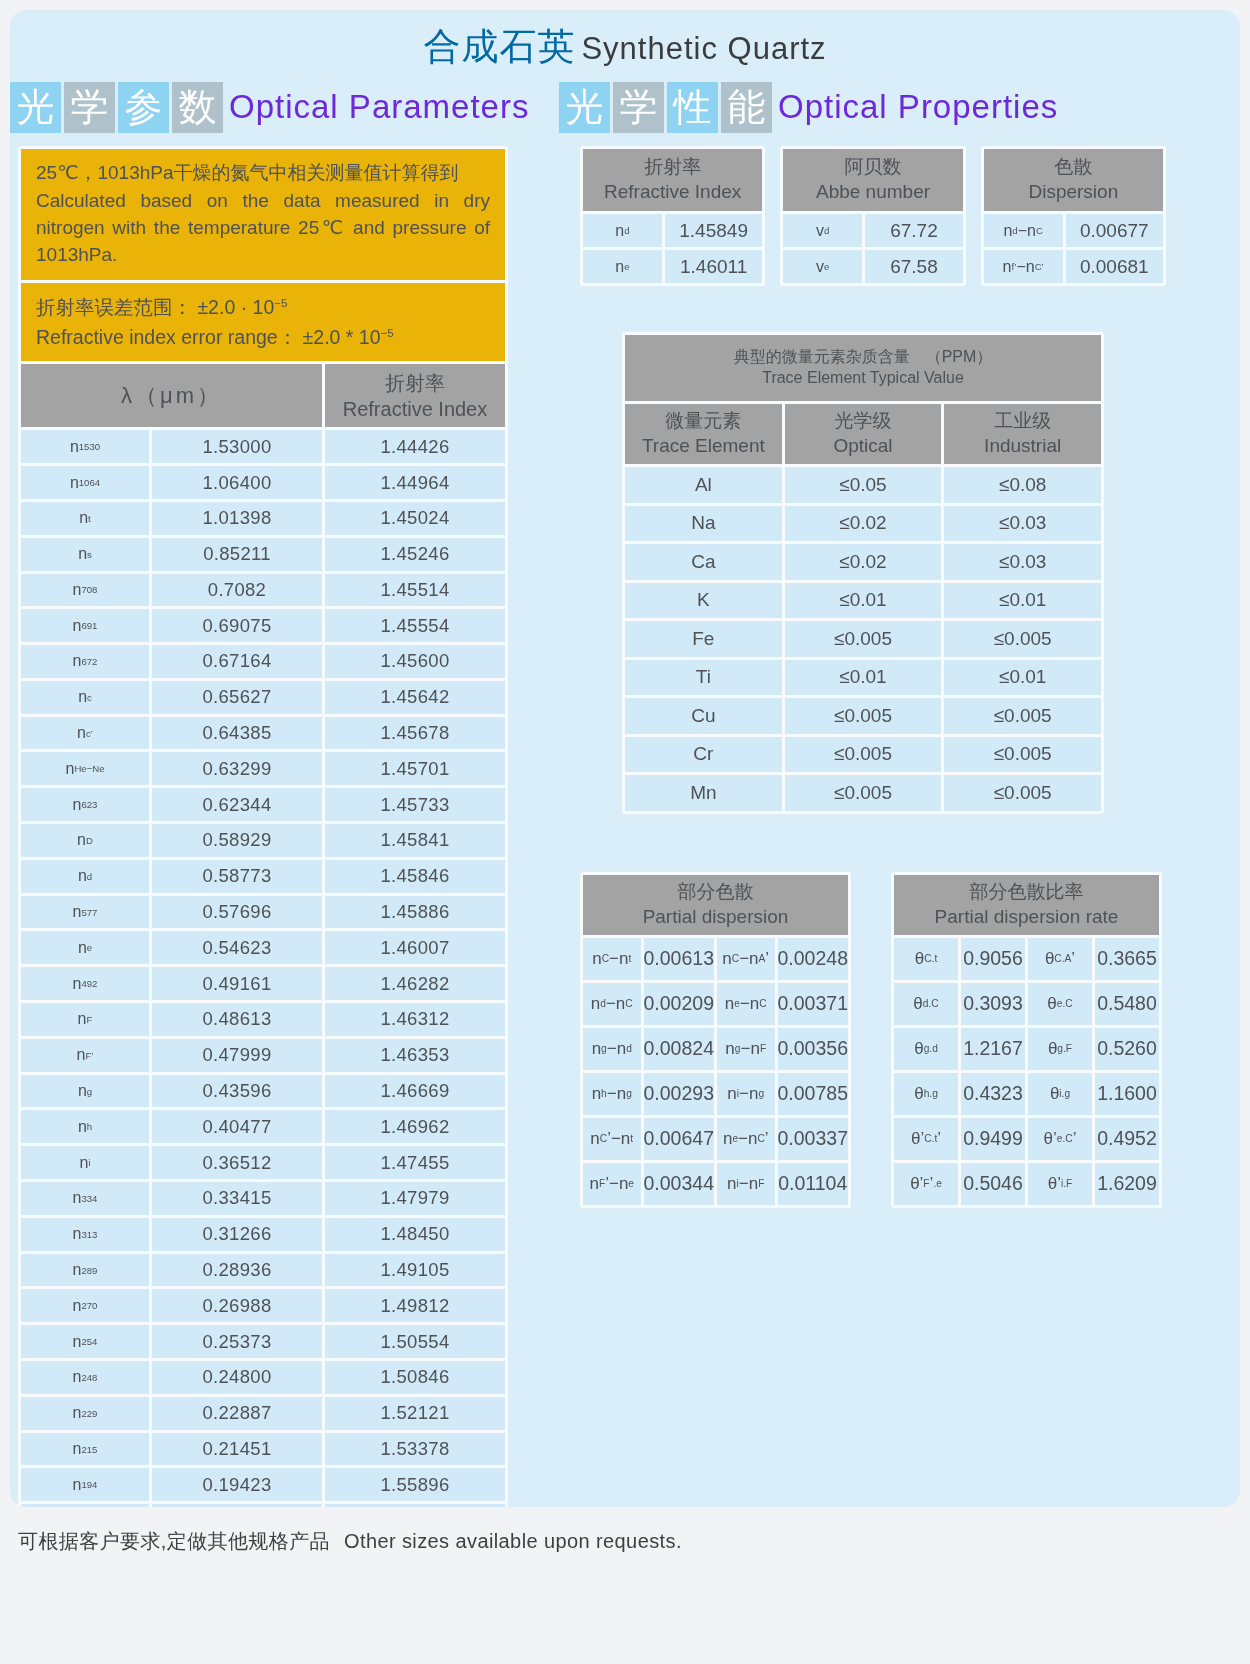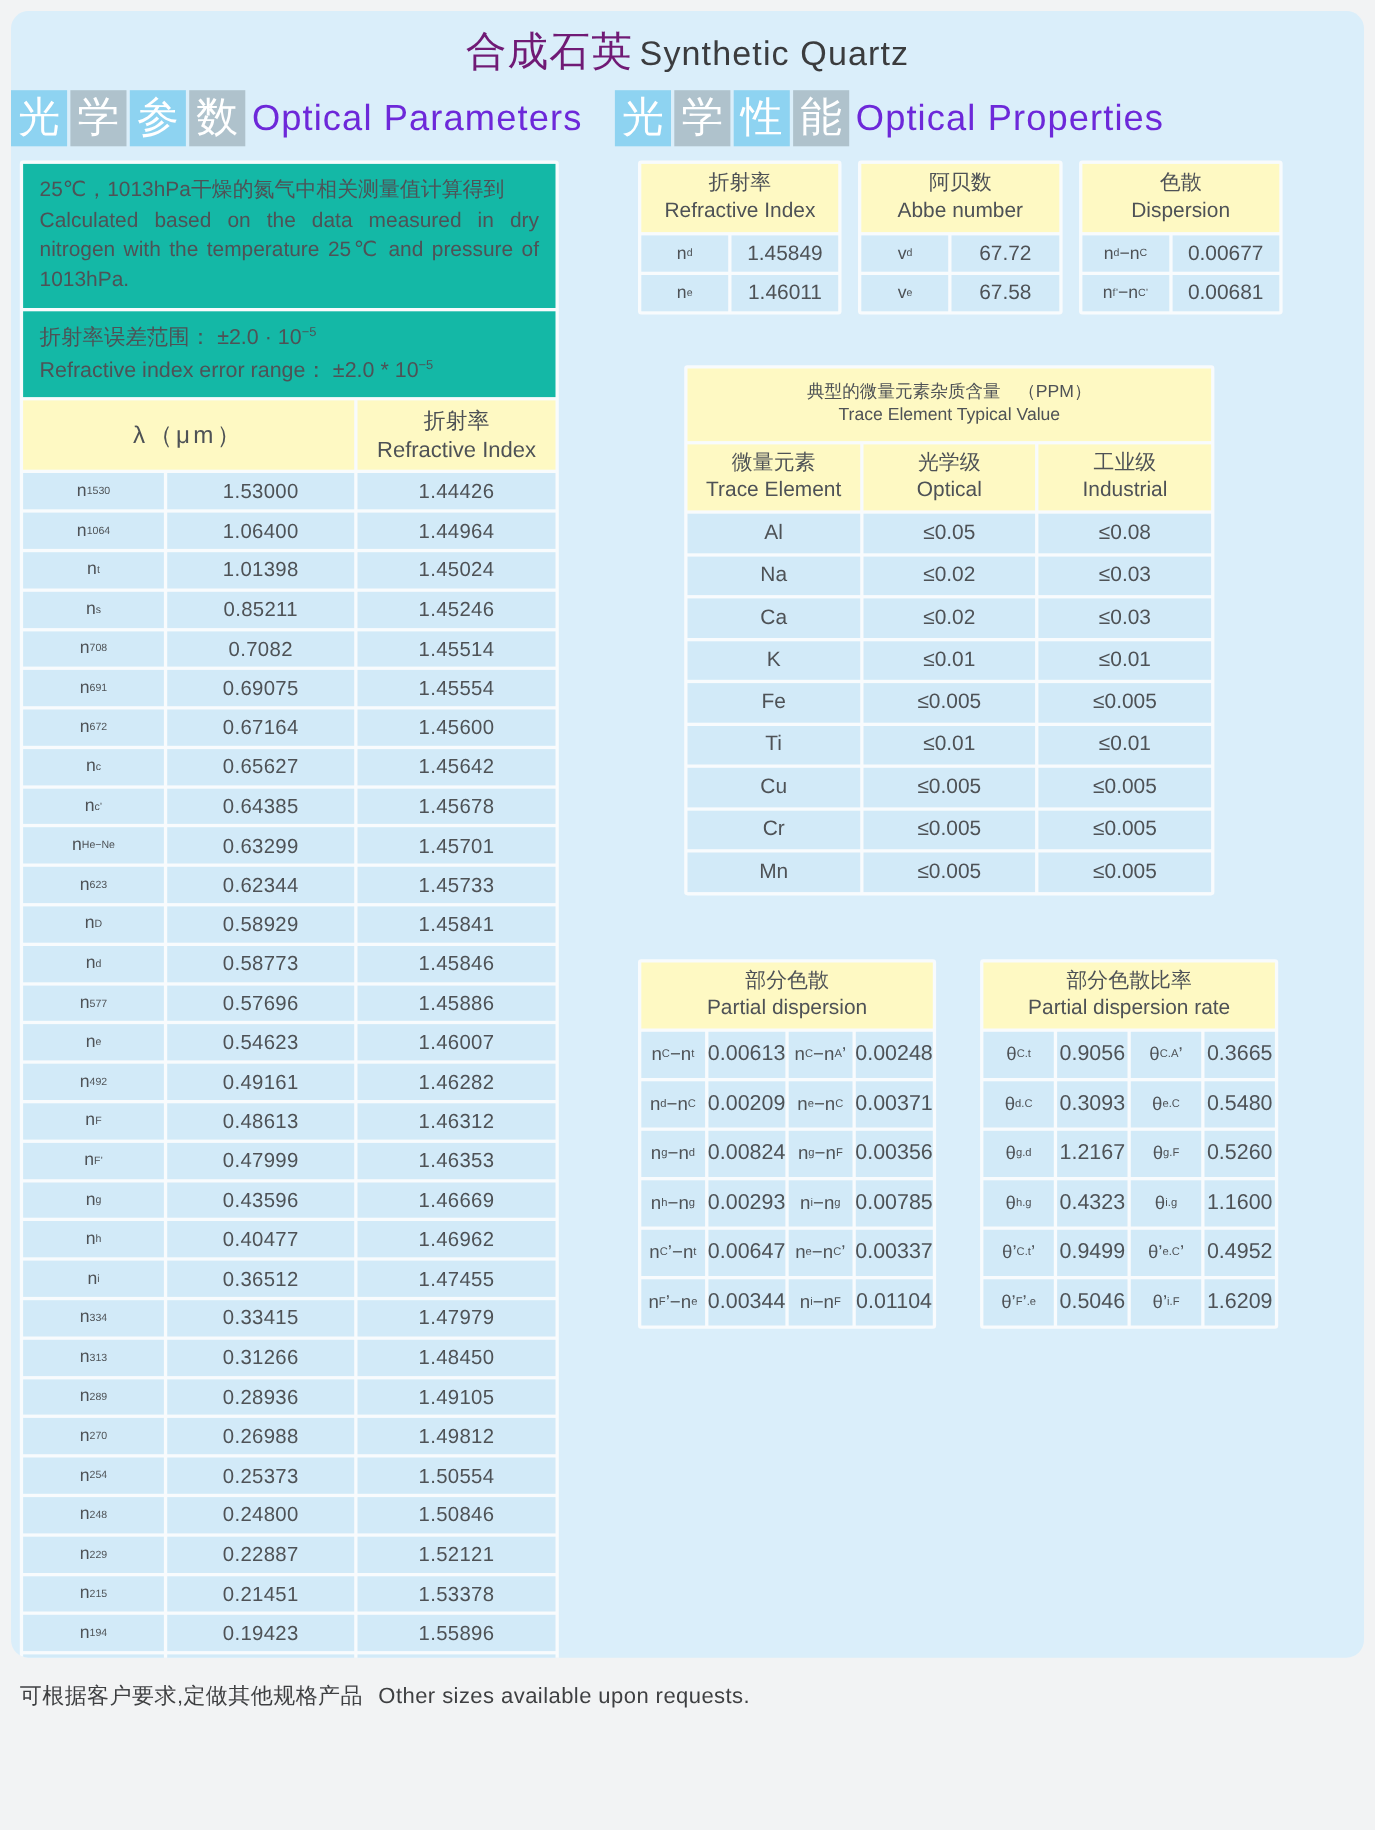--- a/index.html
+++ b/index.html
@@ -9,21 +9,21 @@
     font-family:"Liberation Sans","DejaVu Sans",sans-serif;
     color:#4a4e52;
     -webkit-font-smoothing:antialiased;
   }
   .sheet{
     position:absolute;left:10px;top:10px;width:1230px;height:1497px;
     background:#daeefa;border-radius:16px;overflow:hidden;
   }
   
   .title{ text-align:center; padding-top:12px; height:52px; }
-  .t-cn{ font-size:37px; color:#701a75; letter-spacing:1px; }
+  .t-cn{ font-size:37px; color:#0369a1; letter-spacing:1px; }
   .t-en{ font-size:31px; color:#3b3c3e; margin-left:6px; letter-spacing:1px; }
   
   .band{ display:flex; align-items:center; margin-top:6px; height:54px; }
   .chargroup{ display:flex; gap:3px; margin-right:6px; }
   .charbox{
     width:51px;height:51px;display:flex;align-items:center;justify-content:center;
     color:#ffffff;font-size:38px;line-height:1;
   }
   .charbox.c0{ background:#8ed3f1; }
   .charbox.c1{ background:#afc2cc; }
@@ -31,26 +31,26 @@
   .bandlabel.first{ width:330px; }
   
   .content{ display:flex; padding:12px 0 0 8px; }
   .rightcol{ margin-left:72px; width:586px; }
   
   .gtable{ background:#f8fbfd; border-radius:3px; display:grid; gap:3px; padding:3px; box-sizing:border-box; }
   .cell{
     background:#d2eaf8; display:flex; align-items:center; justify-content:center;
     box-sizing:border-box; color:#4e5256;
   }
-  .cell.hd{ background:#fef9c3; flex-direction:column; line-height:1.3; }
+  .cell.hd{ background:#a3a3a3; flex-direction:column; line-height:1.3; }
   sub{ font-size:60%; }
   sup{ font-size:60%; }
   
   .ltable{ width:490px; grid-template-columns:128px 170px 180px; align-self:flex-start; }
-  .ltable .block{ grid-column:1 / -1; display:block; background:#14b8a6; }
+  .ltable .block{ grid-column:1 / -1; display:block; background:#eab308; }
   .ltable .note{ padding:11px 15px; font-size:19px; line-height:1.42; text-align:justify; }
   .ltable .note .en{ margin-top:1px; }
   .ltable .err{ padding:9px 15px; font-size:19.5px; line-height:1.55; }
   .ltable .head{ height:63px; font-size:20px;text-align:right; }
   .ltable .head.lam{ grid-column:1 / 3; font-size:22px; letter-spacing:3px; }
   .ltable .head div{ line-height:1.3; }
   .ltable .drow{ height:32.8px; }
   .ltable .lab{ font-size:16px; justify-content:center; }
   .ltable .val{ font-size:18.5px; letter-spacing:0.3px; }
   

